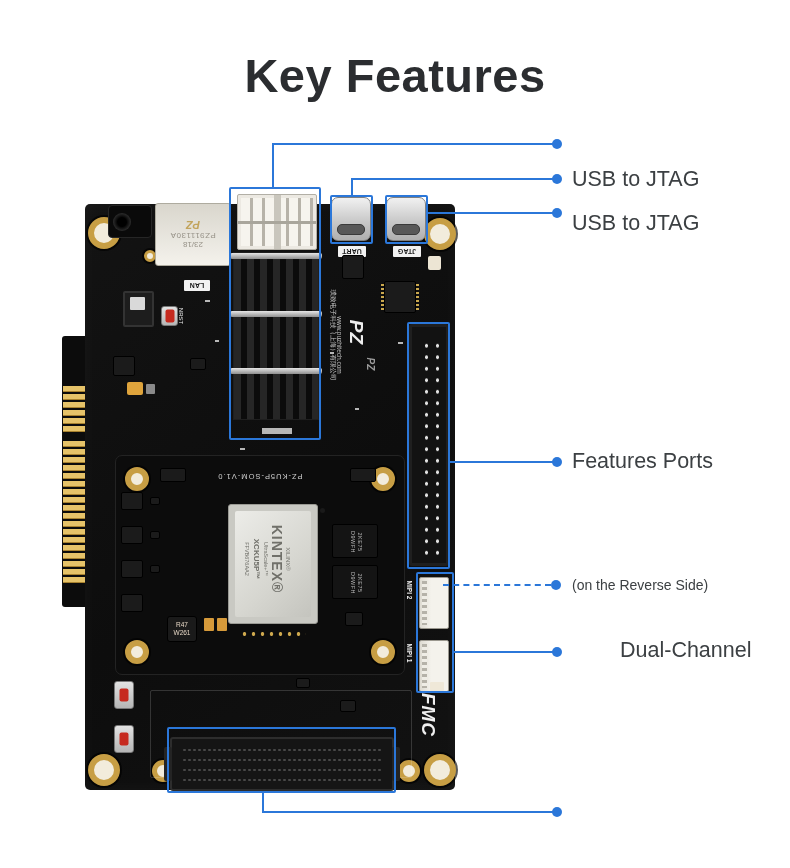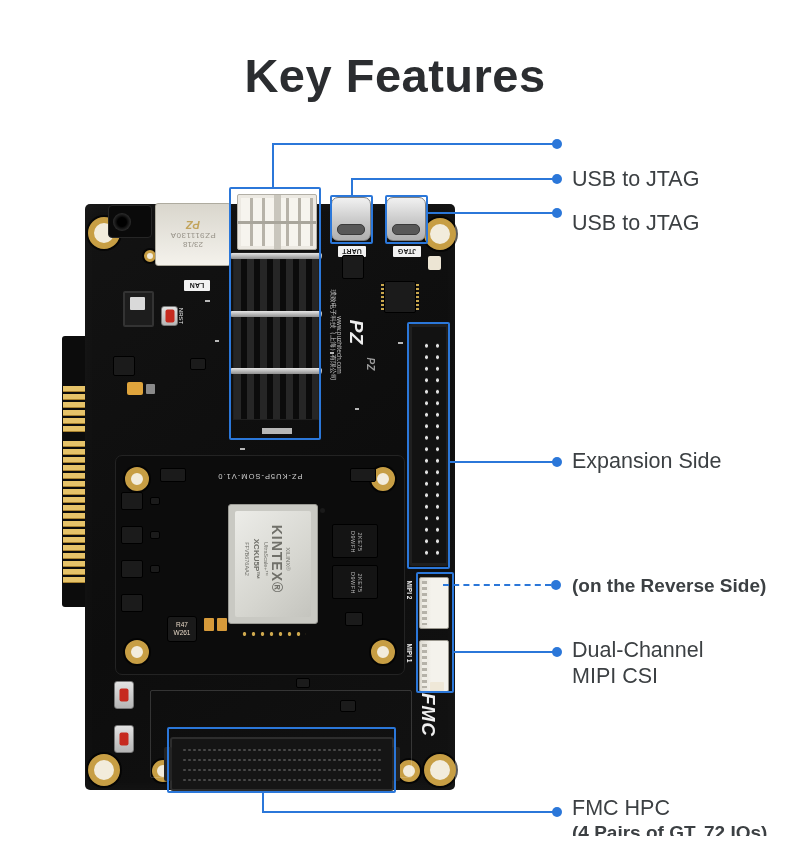--- a/index.html
+++ b/index.html
@@ -19,21 +19,21 @@
   .title{position:absolute;top:48px;left:0;width:100%;text-align:center;
          font-size:47px;font-weight:800;color:#2b2d30;letter-spacing:.5px;}
 
   
   .bluebox{position:absolute;border:2px solid var(--accent);border-radius:2px;background:transparent;}
   .hline{position:absolute;height:2px;background:var(--accent);}
   .vline{position:absolute;width:2px;background:var(--accent);}
   .dashline{position:absolute;height:0;border-top:2px dashed var(--accent);}
   .dot{position:absolute;width:10px;height:10px;border-radius:50%;background:var(--accent);}
   .callout{position:absolute;left:572px;color:#3c4043;font-size:21.5px;line-height:26px;white-space:nowrap;}
-  .callout .sub{font-size:19px;line-height:23px;font-weight:bold;}
+  .callout .sub{font-size:14px;line-height:23px;}
 
   
   .board{position:absolute;left:85px;top:204px;width:370px;height:586px;
          background:linear-gradient(145deg,#131313 0%,#0d0d0d 55%,#121212 100%);
          border-radius:5px;box-shadow:inset 0 0 18px rgba(255,255,255,.04);}
   .pcie-tab{position:absolute;left:62px;top:336px;width:28px;height:271px;background:#0c0c0c;border-radius:3px 0 0 3px;}
   .fingers{position:absolute;left:63px;width:24px;
            background:repeating-linear-gradient(180deg,#e6c369 0 5px,#a8822f 5px 6px,#0c0c0c 6px 8px);}
   .hole{position:absolute;border-radius:50%;background:#f2ecdc;border:6px solid var(--gold);
         box-shadow:0 0 0 2px rgba(0,0,0,.65);}
@@ -301,27 +301,22 @@
   <div class="dot" style="left:552px;top:647px;"></div>
   <div class="dot" style="left:552px;top:807px;"></div>
 
   <div class="callout" style="top:166px;">
     <div>USB to JTAG</div>
   </div>
   <div class="callout" style="top:210px;">
     <div>USB to JTAG</div>
   </div>
   <div class="callout" style="top:448px;">
-    <div>Expansion Side</div>
+    <div>Features Ports</div>
   </div>
   <div class="callout" style="top:574px;">
     <div class="sub">(on the Reverse Side)</div>
   </div>
-  <div class="callout" style="top:637px;">
+  <div class="callout" style="top:637px;margin-left:48px;">
     <div>Dual-Channel</div>
-    <div>MIPI CSI</div>
-  </div>
-  <div class="callout" style="top:795px;">
-    <div>FMC HPC</div>
-    <div class="sub">(4 Pairs of GT, 72 IOs)</div>
   </div>
 
 </div>
 
 </body></html>

